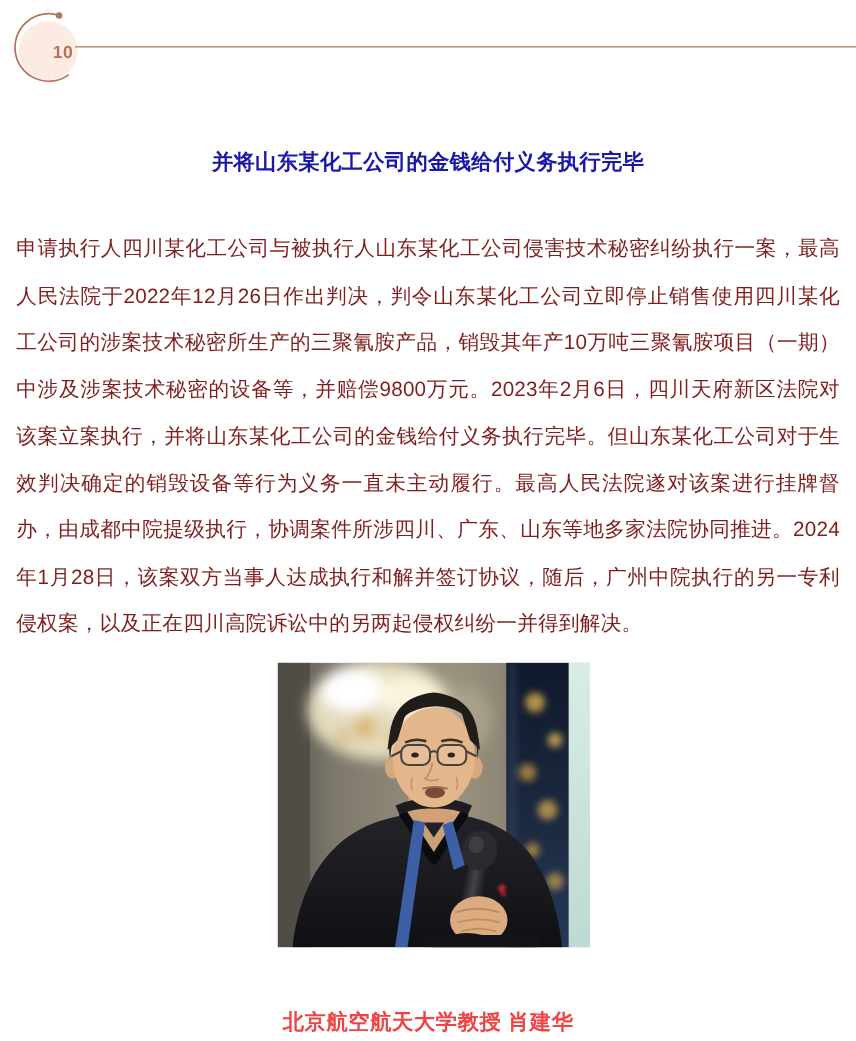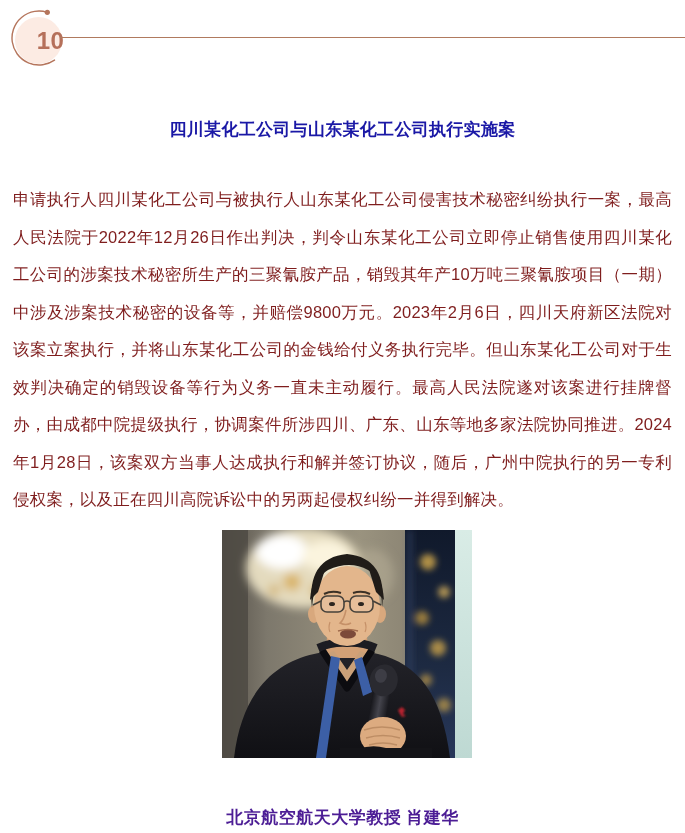--- a/index.html
+++ b/index.html
@@ -10,21 +10,21 @@
   .page{position:absolute;inset:0;background:#ffffff;}
 
   
   .badge{position:absolute;left:11px;top:7px;width:60px;height:62px;}
   .badge-arc{position:absolute;left:0;top:0;}
   .badge-circle{
     position:absolute;left:4px;top:10px;width:47px;height:47px;border-radius:50%;
     background:#fcebe3;display:flex;align-items:center;justify-content:center;
   }
   .badge-circle span{
-    font-size:24px;font-weight:bold;color:#b5705a;letter-spacing:0.5px;margin-left:24px;
+    font-size:14px;font-weight:bold;color:#b5705a;letter-spacing:0.5px;margin-left:24px;
   }
   .header-rule{
     position:absolute;left:60px;right:0;top:37px;height:1px;background:#b07a5e;
   }
 
   
   .doc-title{
     position:absolute;left:0;right:0;top:118px;margin:0;
     text-align:center;font-size:17px;font-weight:bold;color:#1a18a6;
     letter-spacing:0.3px;
@@ -39,42 +39,42 @@
 
   
   .photo-wrap{
     position:absolute;left:222px;top:530px;width:250px;height:228px;overflow:hidden;
   }
   .photo-wrap svg{display:block;}
 
   
   .photo-caption{
     position:absolute;left:0;right:0;top:806px;margin:0;
-    text-align:center;font-size:17px;font-weight:bold;color:#4c1d95;
+    text-align:center;font-size:17px;font-weight:bold;color:#ef4444;
     letter-spacing:0.5px;
   }
 </style>
 </head>
 <body>
 
 <div class="page">
 
   <div class="badge">
     <svg class="badge-arc" width="60" height="62" viewBox="0 0 60 62">
       <path d="M 36.3 5.3 A 27 27 0 1 0 43.5 53.1" fill="none" stroke="#b5755c" stroke-width="1.4" stroke-linecap="round"></path>
       <circle cx="36.3" cy="5.3" r="2.6" fill="#b5755c"></circle>
     </svg>
     <div class="badge-circle">
       <span>10</span>
     </div>
   </div>
 
   <div class="header-rule"></div>
 
-  <h1 class="doc-title">四川某化工公司与山东某化工公司执行实施案</h1>
+  <h1 class="doc-title">并将山东某化工公司的金钱给付义务执行完毕</h1>
 
   <p class="body-text">申请执行人四川某化工公司与被执行人山东某化工公司侵害技术秘密纠纷执行一案，最高人民法院于2022年12月26日作出判决，判令山东某化工公司立即停止销售使用四川某化工公司的涉案技术秘密所生产的三聚氰胺产品，销毁其年产10万吨三聚氰胺项目（一期）中涉及涉案技术秘密的设备等，并赔偿9800万元。2023年2月6日，四川天府新区法院对该案立案执行，并将山东某化工公司的金钱给付义务执行完毕。但山东某化工公司对于生效判决确定的销毁设备等行为义务一直未主动履行。最高人民法院遂对该案进行挂牌督办，由成都中院提级执行，协调案件所涉四川、广东、山东等地多家法院协同推进。2024年1月28日，该案双方当事人达成执行和解并签订协议，随后，广州中院执行的另一专利侵权案，以及正在四川高院诉讼中的另两起侵权纠纷一并得到解决。</p>
 
   <figure class="photo-wrap" style="margin:0">
     <svg width="250" height="228" viewBox="0 0 250 228">
       <defs>
         <linearGradient id="gWall" x1="0" y1="0" x2="1" y2="0">
           <stop offset="0" stop-color="#57524a"></stop>
           <stop offset="0.18" stop-color="#7d786c"></stop>
           <stop offset="0.55" stop-color="#9a937f"></stop>

